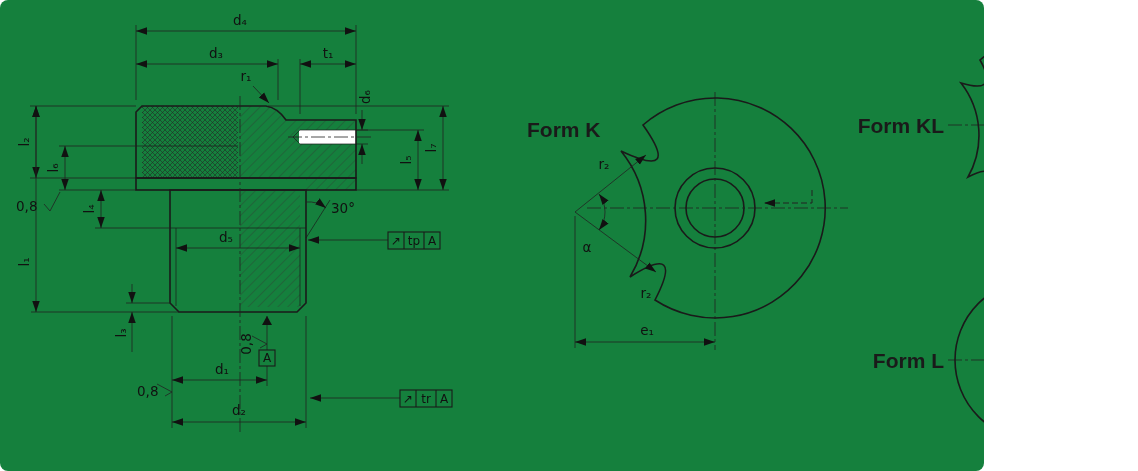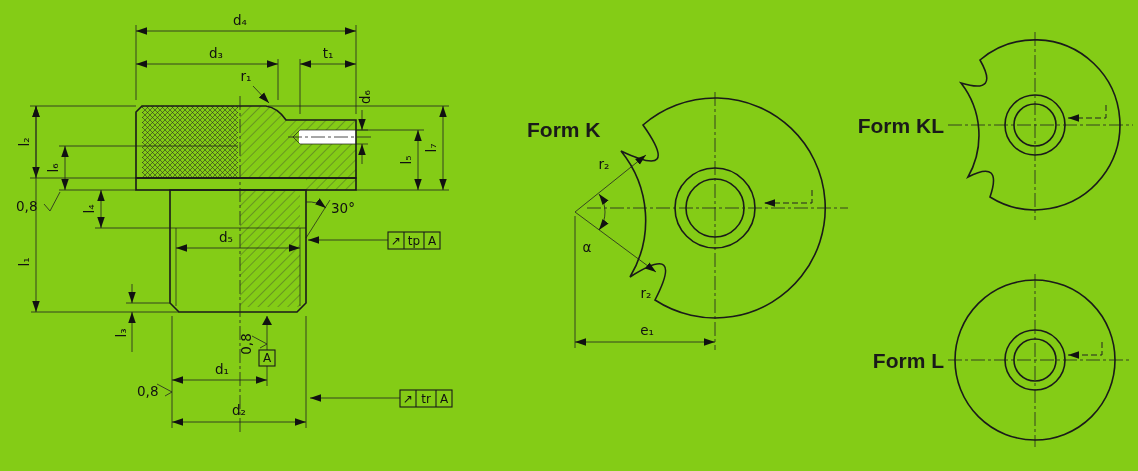--- a/index.html
+++ b/index.html
@@ -1,17 +1,17 @@
 <!DOCTYPE html>
 <html><head>
 <meta charset="utf-8">
 <style>
   html,body{margin:0;padding:0;background:#ffffff;}
-  .canvas{position:relative;width:1138px;height:471px;background:#84cc16;overflow:hidden;
-          font-family:"DejaVu Sans", sans-serif;}
+  .canvas{position:relative;width:984px;height:471px;background:#15803d;overflow:hidden;
+          font-family:"DejaVu Sans", sans-serif;border-radius:8px;}
   svg{display:block;}
   text{fill:#111;font-family:"DejaVu Sans", sans-serif;font-size:13.5px;}
   .formlabel{font-family:"Liberation Sans", sans-serif;font-weight:bold;font-size:21px;fill:#1a1a1a;}
   .frametext{font-size:12px;}
   .outline{stroke:#1a1a1a;stroke-width:1.6;fill:none;}
   .thin{stroke:#1a1a1a;stroke-width:0.7;fill:none;}
   .dim{stroke:#222;stroke-width:0.8;fill:none;}
   .center{stroke:#222;stroke-width:0.8;fill:none;stroke-dasharray:14 3 3 3;}
   .dash{stroke:#222;stroke-width:1;fill:none;stroke-dasharray:6 3;}
   .frame{stroke:#1a1a1a;stroke-width:1.1;fill:none;}

